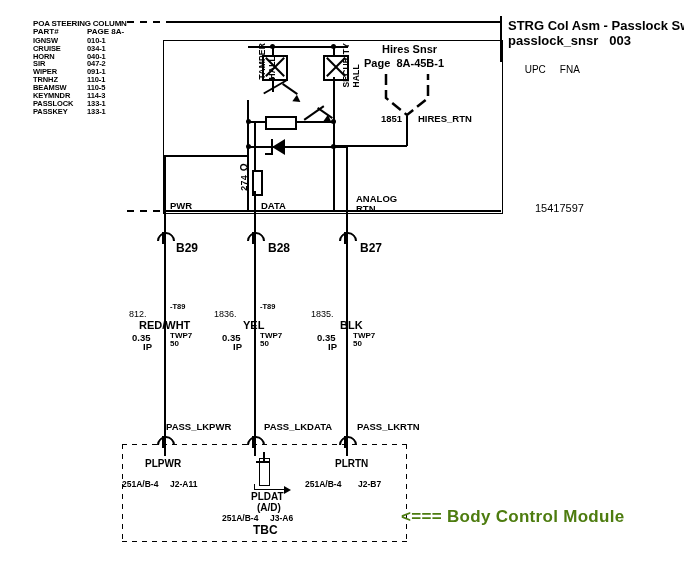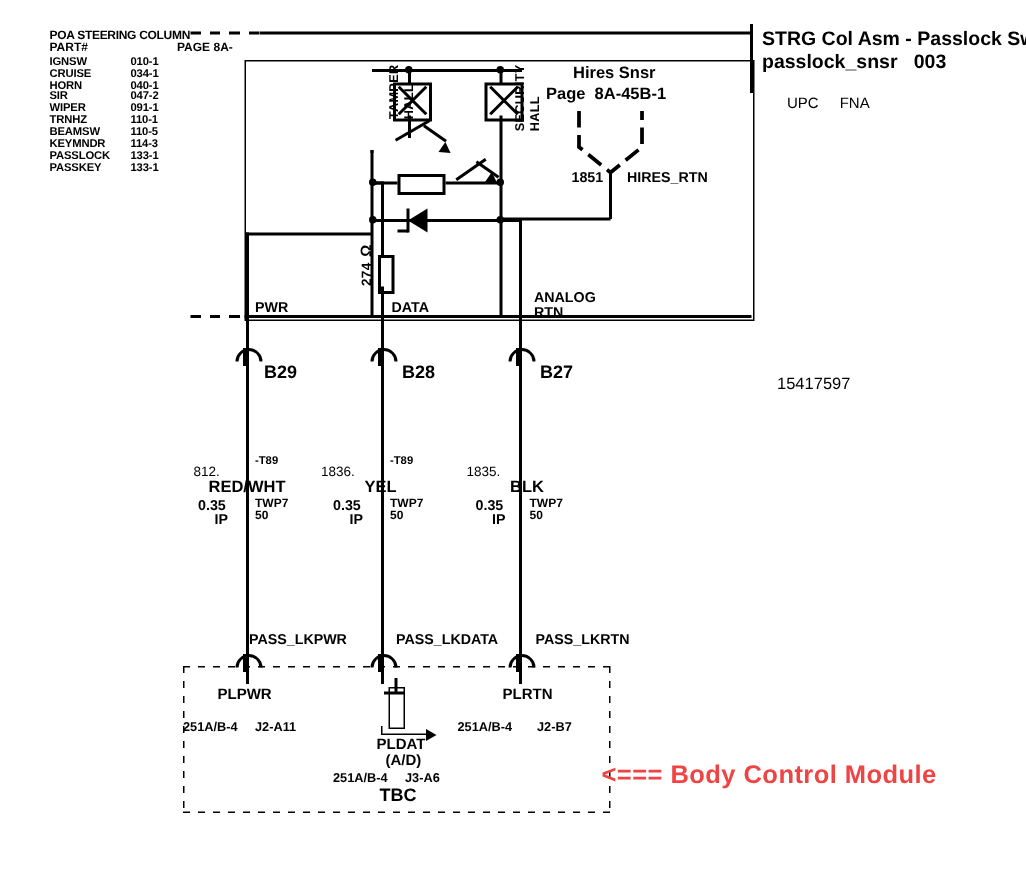--- a/index.html
+++ b/index.html
@@ -18,21 +18,21 @@
     background: #ffffff;
     overflow: hidden;
   }
   .abs { position: absolute; }
   .txt { white-space: pre; line-height: 1.05; }
 
   
   #parts-list { left: 33px; top: 20px; width: 130px; }
   #parts-title { font-size: 8px; font-weight: bold; letter-spacing: -0.2px; }
   #parts-head { font-size: 8px; font-weight: bold; margin-top: 0px; }
-  .parts-head-row { display: flex; gap: 31px; }
+  .parts-head-row { display: flex; }
   .parts-head-row .c1 { width: 54px; }
   .parts-row { display: flex; font-size: 7.5px; font-weight: bold; line-height: 9.2px; }
   .parts-row .c1 { width: 54px; letter-spacing: -0.1px; }
   .parts-row .c2 { letter-spacing: -0.1px; }
 
   
   #hdr { left: 508px; top: 18px; }
   #hdr .l1 { font-size: 13px; font-weight: bold; line-height: 15px; }
   #hdr .l2 { font-size: 13px; font-weight: bold; line-height: 15px; }
   #hdr .l3 { font-size: 10px; line-height: 14px; margin-top: 1px; }
@@ -126,21 +126,21 @@
   
   .cap-sym { width: 9px; height: 26px; border: 1.5px solid #000; background: #fff; }
 
   
   #bcm-note {
     left: 401px; top: 508px;
     color: #e00000; font-size: 17px; font-weight: bold;
     letter-spacing: 0.3px;
   }
 
-  #part-number { left: 518px; top: 203px; font-size: 11px; margin-top: 48px; }
+  #part-number { left: 535px; top: 203px; font-size: 11px; }
 
   .arrow-r {
     width: 0; height: 0;
     border-top: 4px solid transparent;
     border-bottom: 4px solid transparent;
     border-left: 7px solid #000;
   }
 </style>
 </head>
 <body>
@@ -388,15 +388,15 @@
   <div class="abs txt tbc-label" style="left:257px; top:503px;">(A/D)</div>
   <div class="abs txt tbc-ref" style="left:222px; top:514px;">251A/B-4</div>
   <div class="abs txt tbc-ref" style="left:270px; top:514px;">J3-A6</div>
 
   <div class="abs txt tbc-label" style="left:335px; top:459px;">PLRTN</div>
   <div class="abs txt tbc-ref" style="left:305px; top:480px;">251A/B-4</div>
   <div class="abs txt tbc-ref" style="left:358px; top:480px;">J2-B7</div>
 
   <div class="abs txt" id="tbc-name" style="left:253px; top:524px;">TBC</div>
 
-  <div class="abs txt" id="bcm-note" style="color: #ef4444;">&lt;=== Body Control Module</div>
+  <div class="abs txt" id="bcm-note" style="color: #4d7c0f;">&lt;=== Body Control Module</div>
 
 </div>
 
 </body></html>

